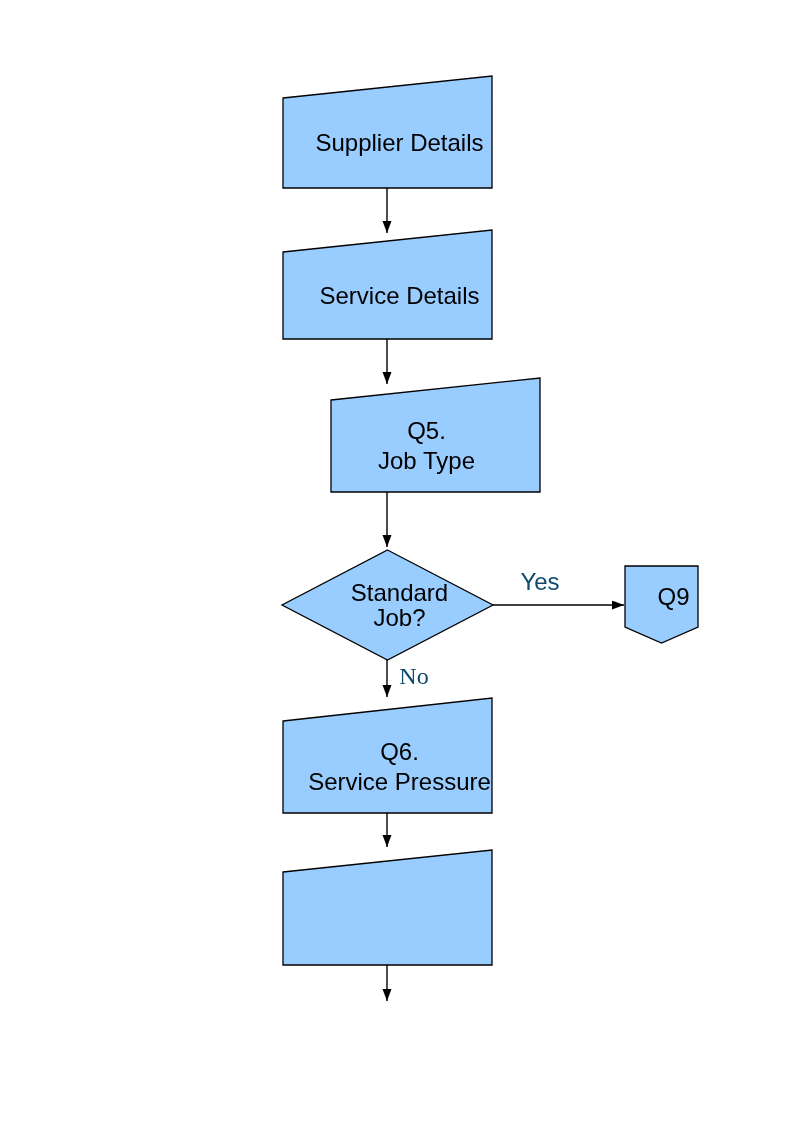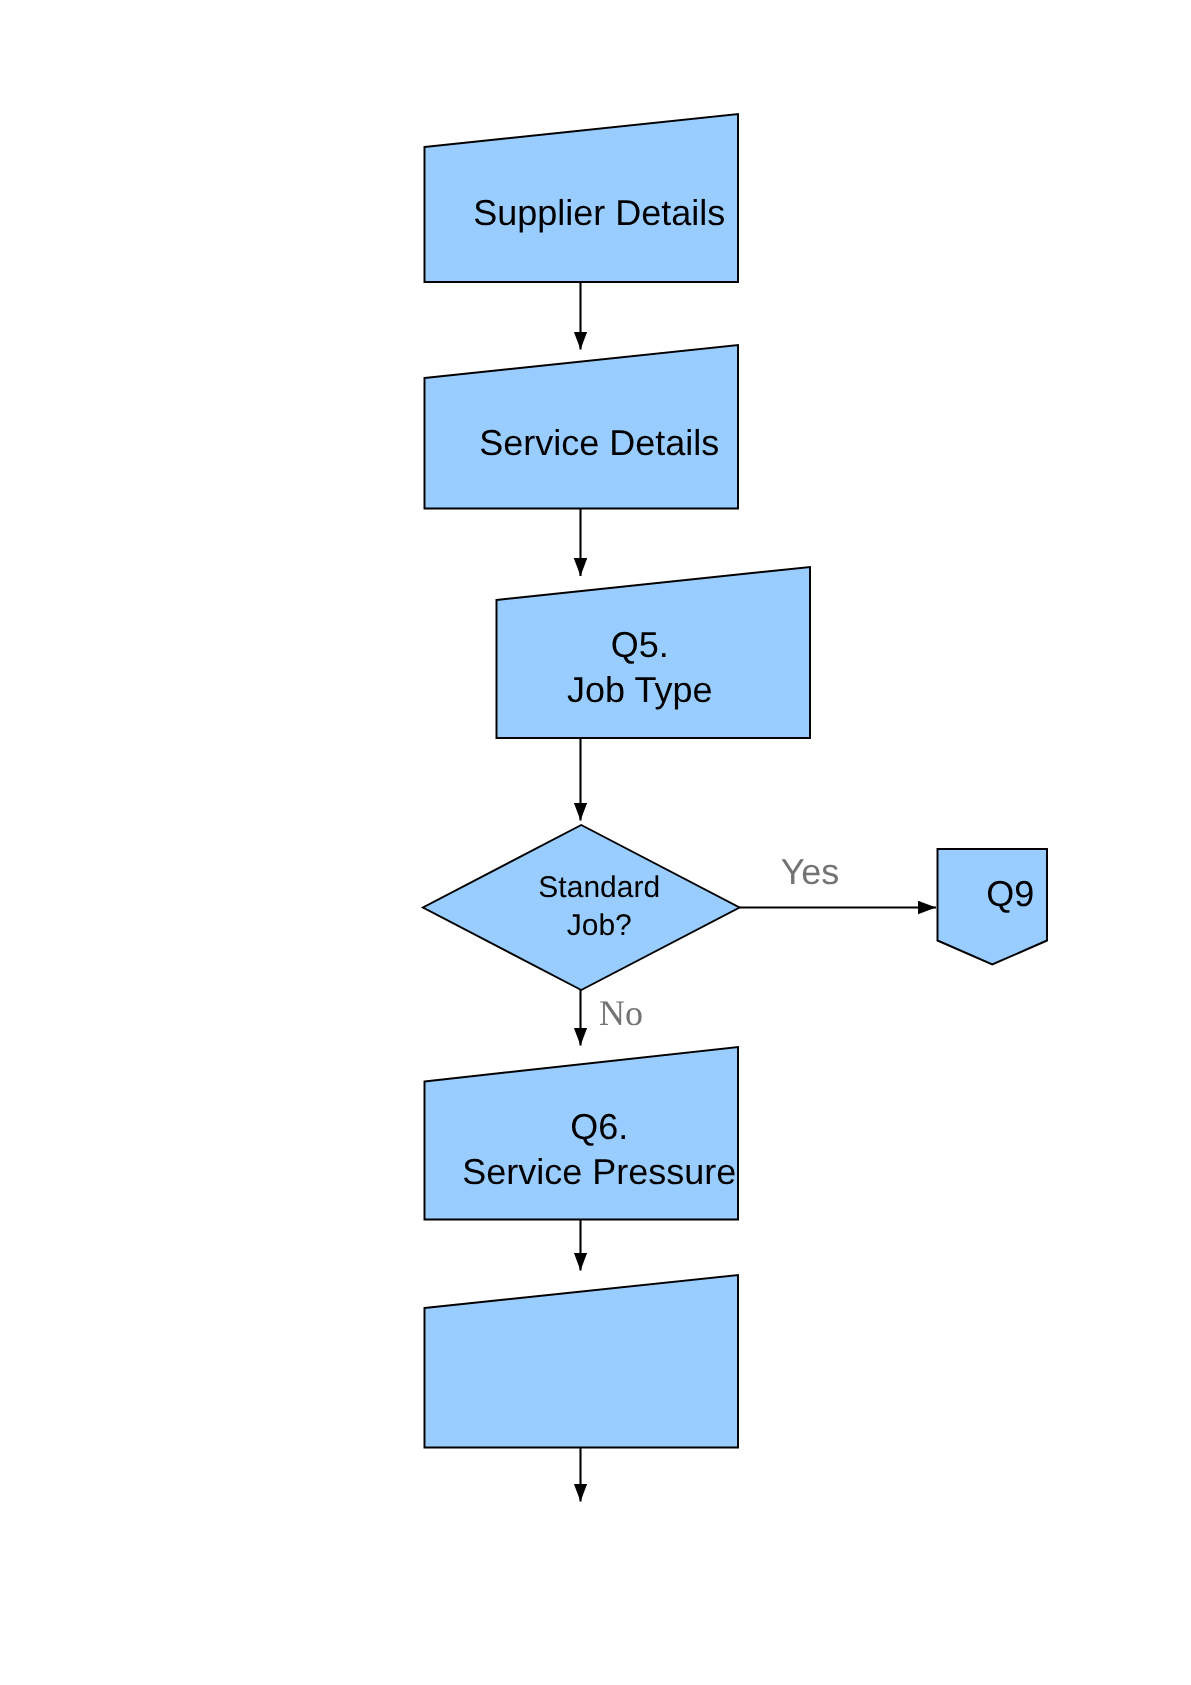--- a/index.html
+++ b/index.html
@@ -39,38 +39,38 @@
     text-align: center;
     white-space: pre-line;
     color: #000000;
     font-size: 24px;
     line-height: 30px;
     padding-left: 24px;
   }
   
   .manual-input .node-label { top: 22px; bottom: 0; }
   
-  .decision .node-label { top: 0; bottom: 0; font-size: 20px; line-height: 25px; }
+  .decision .node-label { top: 0; bottom: 0; font-size: 24px; line-height: 25px; }
   
   .offpage .node-label { top: 0; bottom: 16px; }
   #connector-layer {
     position: absolute;
     left: 0;
     top: 0;
     width: 794px;
     height: 1123px;
     pointer-events: none;
   }
   #connector-layer line {
     stroke: #000000;
     stroke-width: 1.4;
   }
   .edge-label {
     position: absolute;
-    color: #737373;
+    color: #0c4a6e;
     font-size: 24px;
     line-height: 26px;
     text-align: center;
   }
   #yes-label { left: 512px; top: 569px; width: 56px; }
   #no-label  { left: 394px; top: 663px; width: 40px; font-family: Liberation Serif, serif; }
 </style>
 </head>
 <body>
 

